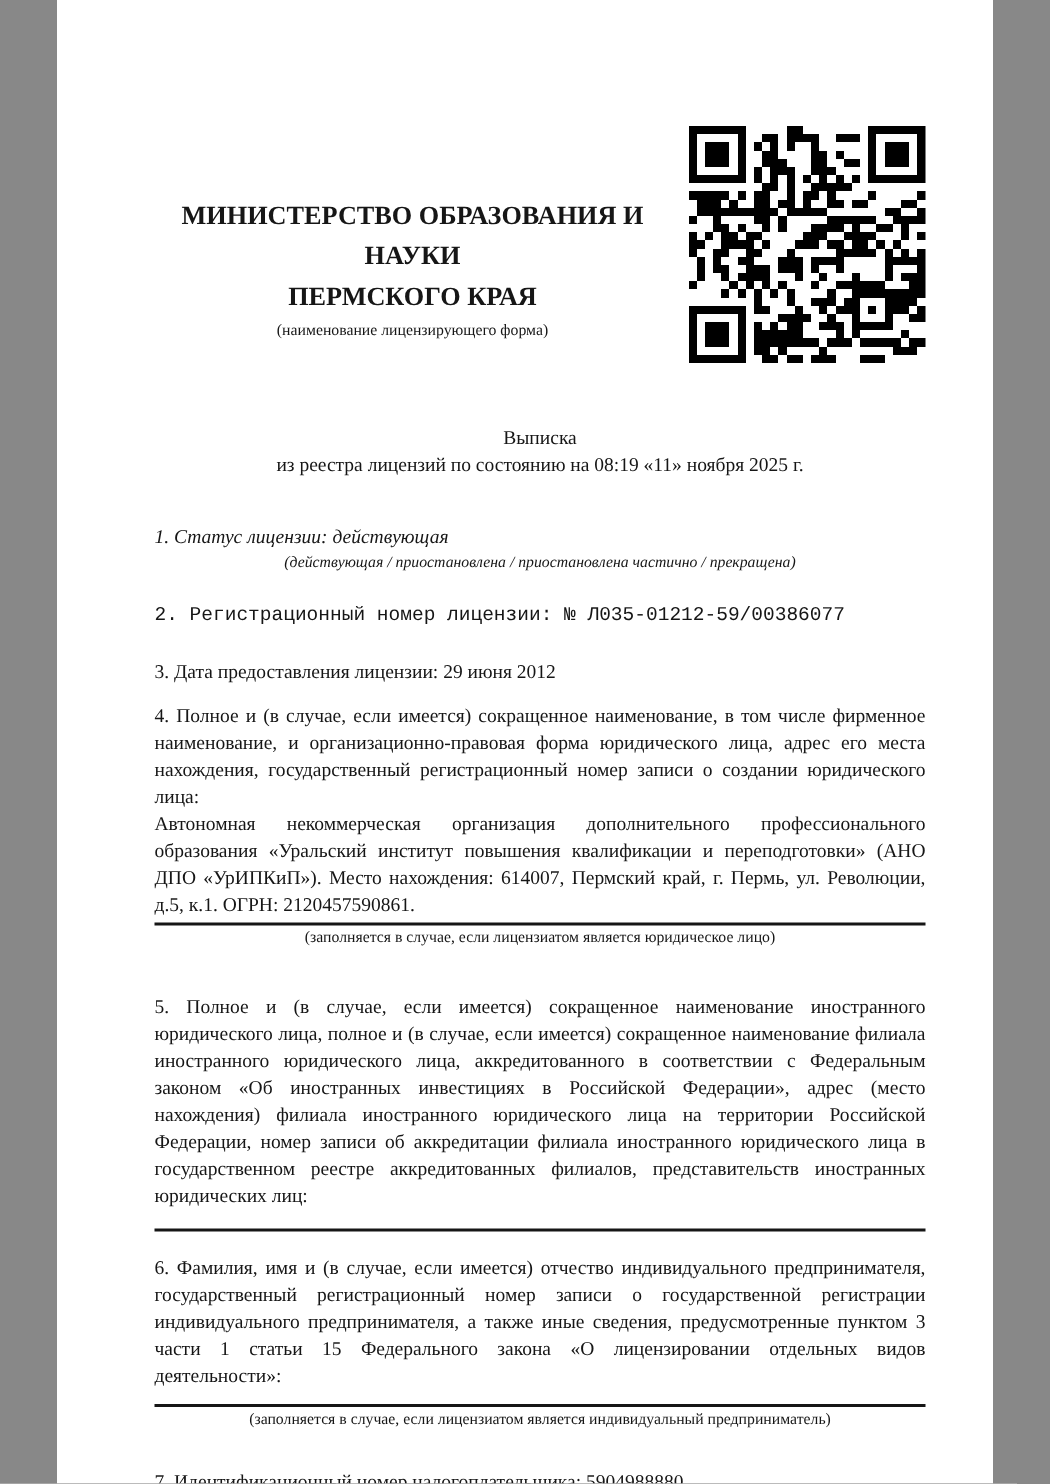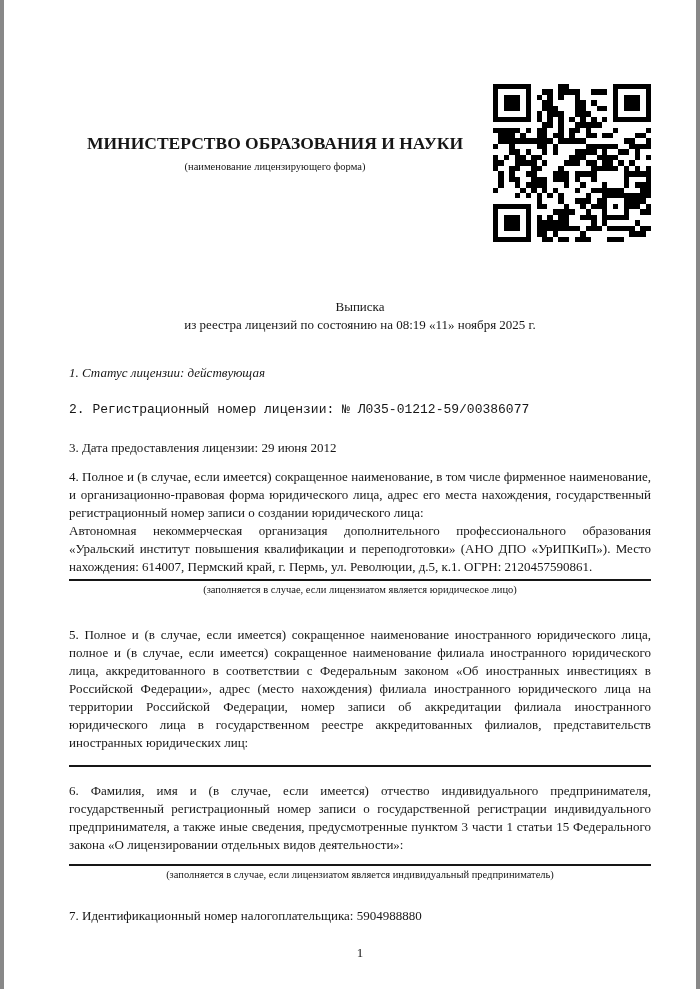--- a/index.html
+++ b/index.html
@@ -1,36 +1,36 @@
 <!DOCTYPE html>
 <html lang="ru" style="--ink: #161616; --paper: #ffffff;"><head>
 <meta charset="utf-8">
 <style>
   :root{
     --ink:#161616;
     --paper:#ffffff;
   }
   html,body{margin:0;padding:0;background:#888;}
   .page{
-    width:692px;height:989px;margin:0 auto;
+    width:624px;height:989px;margin:0 auto;
     background:var(--paper);
     color:var(--ink);
     font-family:"Liberation Serif", serif;
     box-sizing:border-box;
     padding:0 45px 16px 65px;
     position:relative;
     overflow:hidden;
   }
   .top{display:flex;align-items:flex-start;padding-top:84px;}
   .header-text{flex:1;text-align:center;padding-top:46px;margin-right:12px;}
   .org-line{font-weight:bold;font-size:17.5px;line-height:1.55;}
   .header-caption{font-size:10.5px;line-height:1.3;margin-top:3px;}
   .qr{width:158px;height:158px;flex:0 0 158px;}
   .qr svg{width:158px;height:158px;display:block;fill:#000;}
-  .doc-title{text-align:center;margin-top:56px;font-size:13px;line-height:1.4;}
+  .doc-title{text-align:center;margin-top:41px;font-size:13px;line-height:1.4;}
   .body-items{font-size:13px;}
   .line-item{line-height:18px;}
   .para{text-align:justify;line-height:18px;}
   .rule{border-top:2px solid var(--ink);height:0;}
   .rule-tight{margin-top:3px;}
   .rule-gap13{margin-top:13px;}
   .rule-gap10{margin-top:10px;}
   .item-caption{text-align:center;font-size:10.5px;line-height:13px;margin-top:2px;}
   .mt30{margin-top:30px;font-style:italic;}
   .mt26{margin-top:26px;}
@@ -42,20 +42,21 @@
   .page-number{ text-align:center;font-size:13px;margin-top:20px;}
 </style>
 </head>
 <body>
 
 <div class="page">
 
   <div class="top">
     <div class="header-text">
       <div class="org-line">МИНИСТЕРСТВО ОБРАЗОВАНИЯ И НАУКИ</div>
+      <div class="org-line">ПЕРМСКОГО КРАЯ</div>
       <div class="header-caption">(наименование лицензирующего форма)</div>
     </div>
     <div class="qr">
         <svg viewBox="0 0 29 29" shape-rendering="crispEdges">
           <rect x="0" y="0" width="1" height="1"></rect>
           <rect x="1" y="0" width="1" height="1"></rect>
           <rect x="2" y="0" width="1" height="1"></rect>
           <rect x="3" y="0" width="1" height="1"></rect>
           <rect x="4" y="0" width="1" height="1"></rect>
           <rect x="5" y="0" width="1" height="1"></rect>
@@ -486,20 +487,21 @@
 
   <div class="doc-title">
     <div>Выписка</div>
     <div>из реестра лицензий по состоянию на 08:19 «11» ноября 2025 г.</div>
   </div>
 
   <div class="body-items">
 
     <div class="mt30">
       <div class="line-item">1. Статус лицензии: действующая</div>
+      <div class="item-caption">(действующая / приостановлена / приостановлена частично / прекращена)</div>
     </div>
 
     <div class="mt19">
       <div class="line-item">2. Регистрационный номер лицензии: № Л035-01212-59/00386077</div>
     </div>
 
     <div class="mt20">
       <div class="line-item">3. Дата предоставления лицензии: 29 июня 2012</div>
     </div>
 

